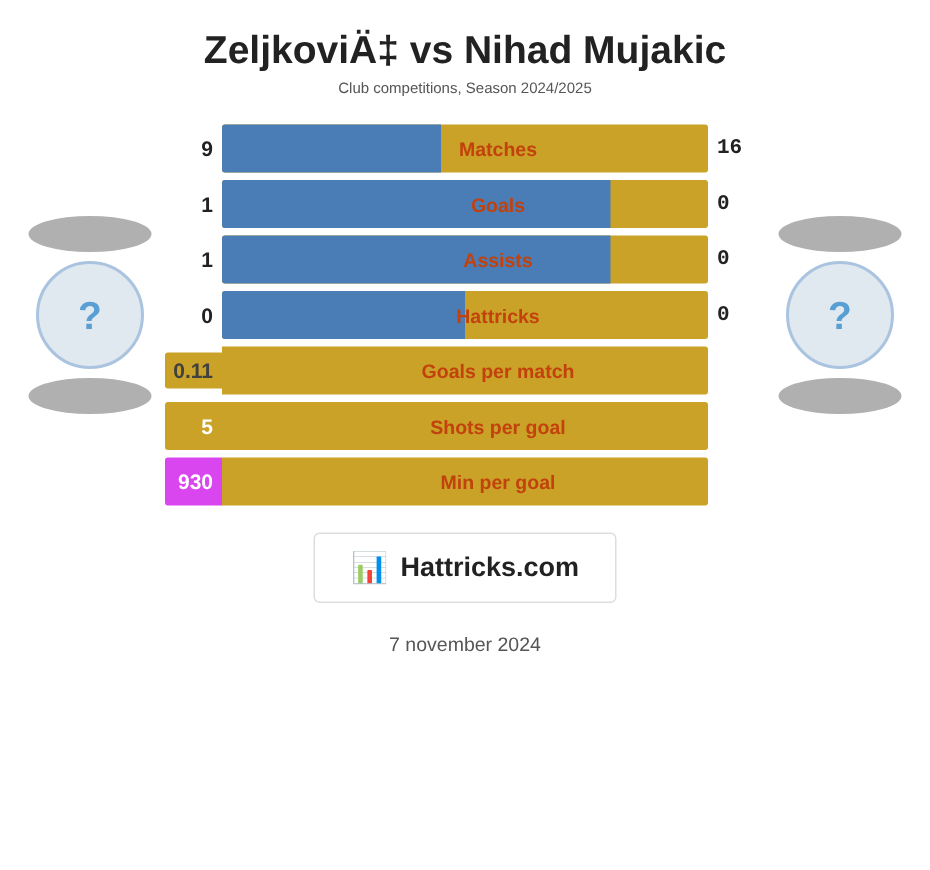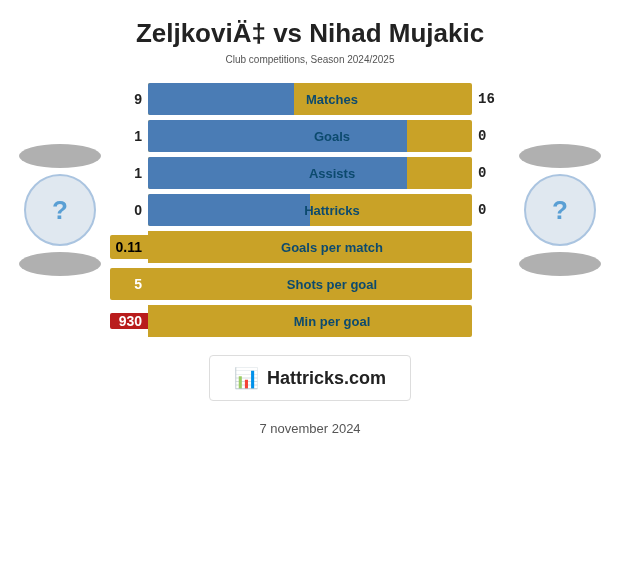--- a/index.html
+++ b/index.html
@@ -90,21 +90,21 @@
       top: 0; left: 0; bottom: 0;
       background: #4a7cb5;
       border-radius: 2px 0 0 2px;
     }
 
     .stat-label {
       position: relative;
       z-index: 2;
       font-size: 13px;
       font-weight: bold;
-      color: #0c4a6e;
+      color: #c2410c;
       white-space: nowrap;
       padding-left: 44px;
     }
 
     .stat-right-val {
       width: 38px;
       text-align: left;
       font-size: 14px;
       font-weight: bold;
       color: #fff;
@@ -237,37 +237,37 @@
         <div class="stat-row">
           <div class="stat-left-val" style="color: rgb(34, 34, 34); font-weight: bold;">0</div>
           <div class="stat-bar-container">
             <div class="stat-bar-bg"></div>
             <div class="stat-bar-left" style="width: 50%;"></div>
             <div class="stat-label">Hattricks</div>
           </div>
           <div class="stat-right-val" style="color: rgb(34, 34, 34); font-weight: bold;">0</div>
         </div>
         <div class="stat-row">
-          <div class="stat-left-val" style="color: #000000; background: rgb(201, 162, 39); height: 24px; display: flex; align-items: center; justify-content: flex-end; border-radius: 2px 0px 0px 2px;">0.11</div>
+          <div class="stat-left-val" style="color: #404040; background: rgb(201, 162, 39); height: 24px; display: flex; align-items: center; justify-content: flex-end; border-radius: 2px 0px 0px 2px;">0.11</div>
           <div class="stat-bar-container">
             <div class="stat-bar-bg" style="border-radius: 0px 2px 2px 0px;"></div>
             <div class="stat-label">Goals per match</div>
           </div>
           <div class="stat-right-val" style="color: transparent;">0</div>
         </div>
         <div class="stat-row">
           <div class="stat-left-val" style="color: rgb(255, 255, 255); background: rgb(201, 162, 39); height: 32px; display: flex; align-items: center; justify-content: flex-end; border-radius: 2px 0px 0px 2px;">5</div>
           <div class="stat-bar-container">
             <div class="stat-bar-bg" style="border-radius: 0px 2px 2px 0px;"></div>
             <div class="stat-label">Shots per goal</div>
           </div>
           <div class="stat-right-val" style="color: transparent;">0</div>
         </div>
         <div class="stat-row">
-          <div class="stat-left-val" style="color: rgb(255, 255, 255); background: #b91c1c; height: 16px; display: flex; align-items: center; justify-content: flex-end; border-radius: 2px 0px 0px 2px;">930</div>
+          <div class="stat-left-val" style="color: rgb(255, 255, 255); background: #d946ef; height: 32px; display: flex; align-items: center; justify-content: flex-end; border-radius: 2px 0px 0px 2px;">930</div>
           <div class="stat-bar-container">
             <div class="stat-bar-bg" style="border-radius: 0px 2px 2px 0px;"></div>
             <div class="stat-label">Min per goal</div>
           </div>
           <div class="stat-right-val" style="color: transparent;">0</div>
         </div>
       </div>
 
     <div class="player-right-area">
       <div class="ellipse-shape"></div>

